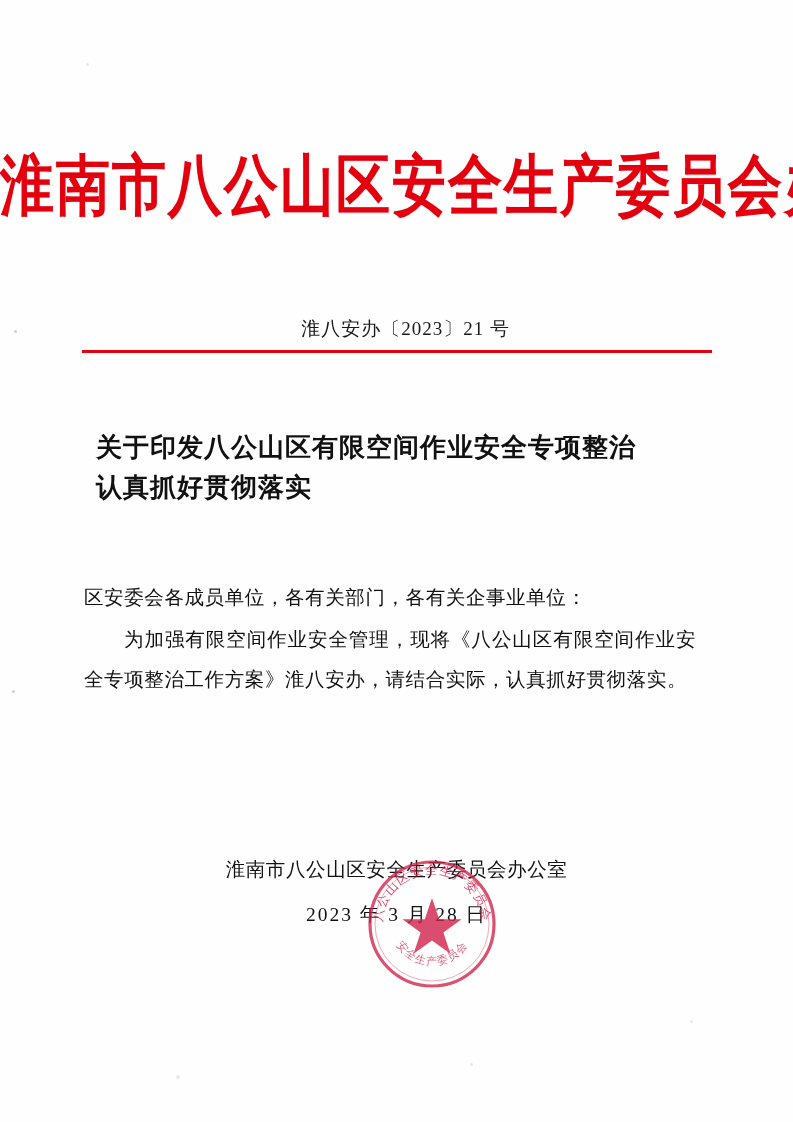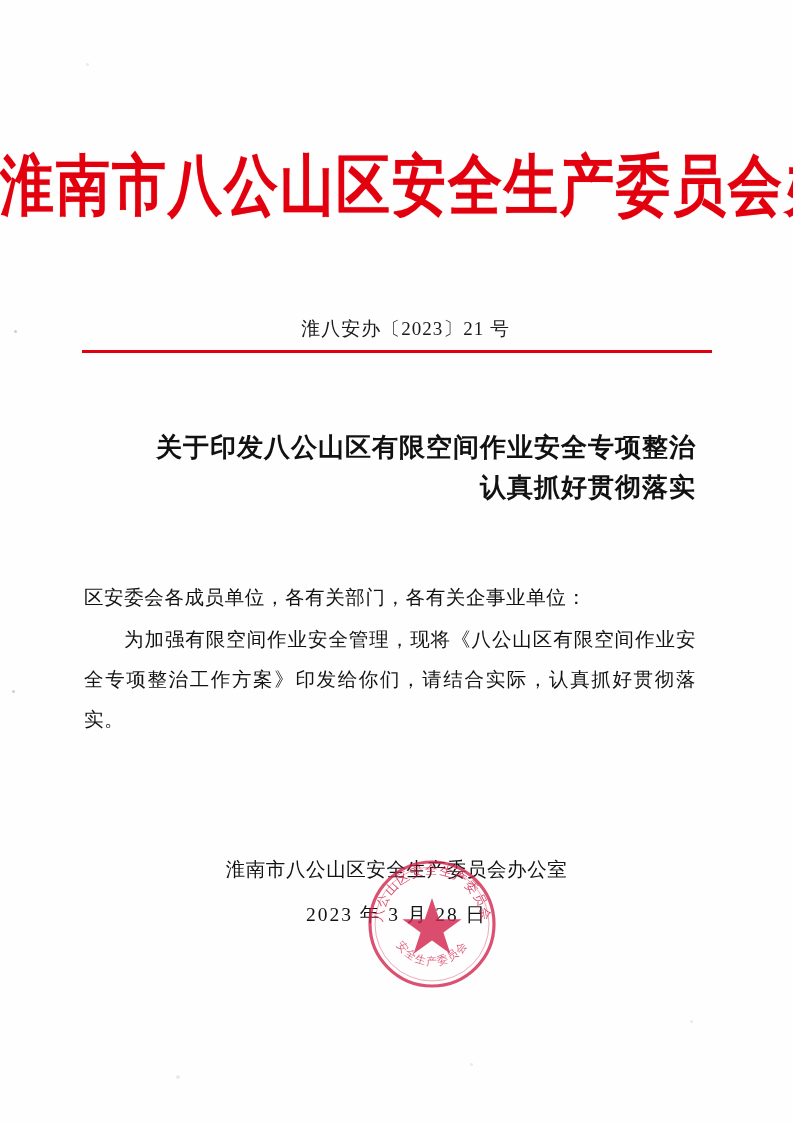--- a/index.html
+++ b/index.html
@@ -72,21 +72,21 @@
     height: 2.5px;
     background: #e2000f;
   }
 
   
   .doc-title {
     position: absolute;
     top: 428px;
     left: 96px;
     width: 600px;
-    text-align: right;
+    text-align: left;
     font-size: 26px;
     font-weight: bold;
     line-height: 1.55;
     color: #111111;
     letter-spacing: 1px;
   }
 
   
   .doc-body {
     position: absolute;
@@ -162,21 +162,21 @@
 
   <div class="red-rule"></div>
 
   <div class="doc-title">
     <div>关于印发八公山区有限空间作业安全专项整治</div>
     <div>认真抓好贯彻落实</div>
   </div>
 
   <div class="doc-body">
     <p class="salutation">区安委会各成员单位，各有关部门，各有关企事业单位：</p>
-    <p class="para">为加强有限空间作业安全管理，现将《八公山区有限空间作业安全专项整治工作方案》印发给你们，请结合实际，认真抓好贯彻落实。</p>
+    <p class="para">为加强有限空间作业安全管理，现将《八公山区有限空间作业安全专项整治工作方案》淮八安办，请结合实际，认真抓好贯彻落实。</p>
   </div>
 
   <div class="signature">
     <span class="sign-org">淮南市八公山区安全生产委员会办公室</span>
     <span class="sign-date">2023 年 3 月 28 日</span>
   </div>
 
   <div class="seal">
     <svg width="132" height="132" viewBox="0 0 132 132" aria-hidden="true">
       <g opacity="0.78" fill="none" stroke="#d2214a">

